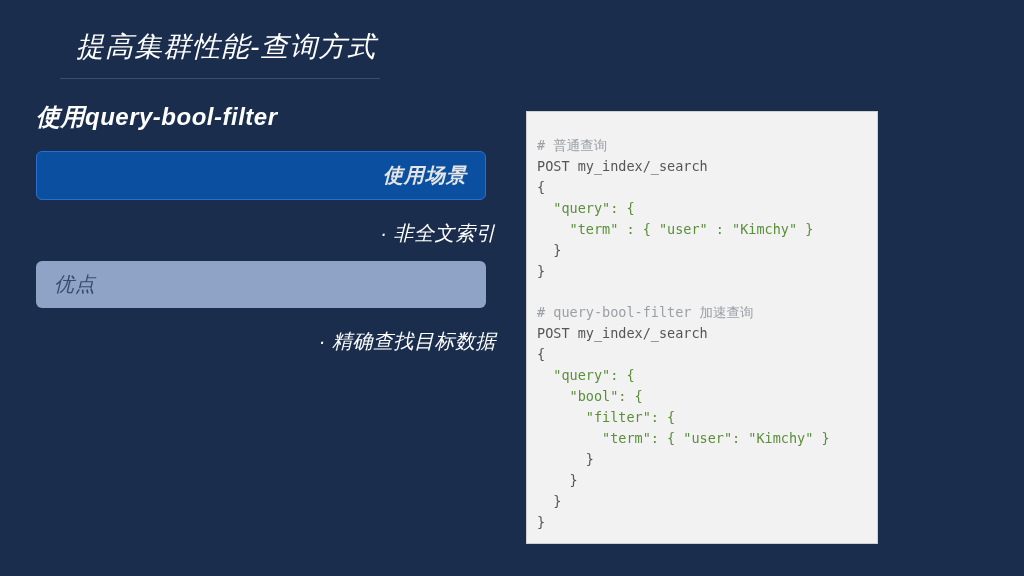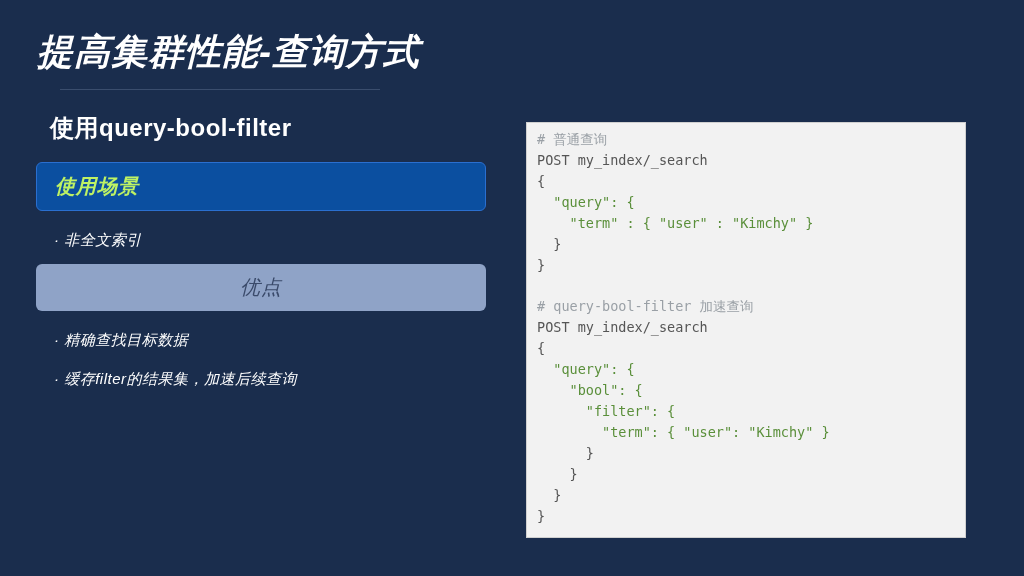--- a/index.html
+++ b/index.html
@@ -6,38 +6,38 @@
   body {
     width: 1024px;
     height: 576px;
     background: #1a2d4d;
     font-family: "Microsoft YaHei", -apple-system, sans-serif;
     color: #fff;
     overflow: hidden;
     position: relative;
   }
   .title {
-    font-size: 36px;
-    font-weight: 700;
-    padding: 28px 0 12px 37px;
+    font-size: 28px;
+    font-weight: 400;
+    padding: 28px 0 12px 76px;
     font-style: italic;
     letter-spacing: 1px;
   }
   .title-underline {
     height: 1px;
     background: #3a4d6d;
     margin-left: 60px;
     width: 320px;
   }
   .subtitle {
     font-size: 24px;
     font-weight: 600;
+    font-style: italic;
     padding: 22px 0 18px 36px;
     letter-spacing: 0.5px;
-    margin-left: 14px;
   }
   .content-row {
     display: flex;
     gap: 30px;
     padding: 0 0 0 36px;
   }
   .left-col {
     width: 460px;
     flex: 0 0 460px;
   }
@@ -47,43 +47,44 @@
     font-size: 20px;
     font-weight: 600;
     font-style: italic;
     letter-spacing: 1px;
     margin-bottom: 14px;
     width: 450px;
   }
   .badge-primary {
     background: #0b4fa0;
     border: 1px solid #2a6fd0;
-    color: #bef264;
+    color: #e5e5e5;
+    text-align: right;
   }
   .badge-secondary {
     background: #8fa3c7;
     color: #3a4a6a;
     font-weight: 500;
-    text-align: center;
   }
   .bullet {
-    font-size: 15px;
+    font-size: 20px;
     font-style: italic;
     font-weight: 500;
     padding: 6px 0 14px 18px;
     letter-spacing: 0.5px;
+    text-align: right;
   }
   .bullet::before {
     content: "· ";
   }
   .code-panel {
     background: #f2f2f2;
     border: 1px solid #d0d0d0;
-    width: 440px;
-    padding: 6px 10px 10px 10px;
+    width: 352px;
+    padding: 23px 10px 10px 10px;
     font-family: "Consolas", "Monaco", monospace;
     font-size: 13.5px;
     line-height: 1.55;
     color: #555;
     margin-top: -40px;
   }
   .code-panel pre {
     white-space: pre;
     font-family: inherit;
   }
@@ -98,21 +99,20 @@
 <div class="title-underline"></div>
 
 <div class="subtitle">使用query-bool-filter</div>
 
 <div class="content-row">
   <div class="left-col">
     <div class="badge badge-primary">使用场景</div>
     <div class="bullet">非全文索引</div>
     <div class="badge badge-secondary">优点</div>
     <div class="bullet">精确查找目标数据</div>
-    <div class="bullet">缓存filter的结果集，加速后续查询</div>
   </div>
 
   <div class="code-panel">
 <pre><span class="c-comment"># 普通查询</span>
 <span class="c-kw">POST my_index/_search</span>
 <span>{</span>
 <span class="c-str">  "query": {</span>
 <span class="c-str">    "term" : { "user" : "Kimchy" }</span>
 <span>  }</span>
 <span>}</span>

